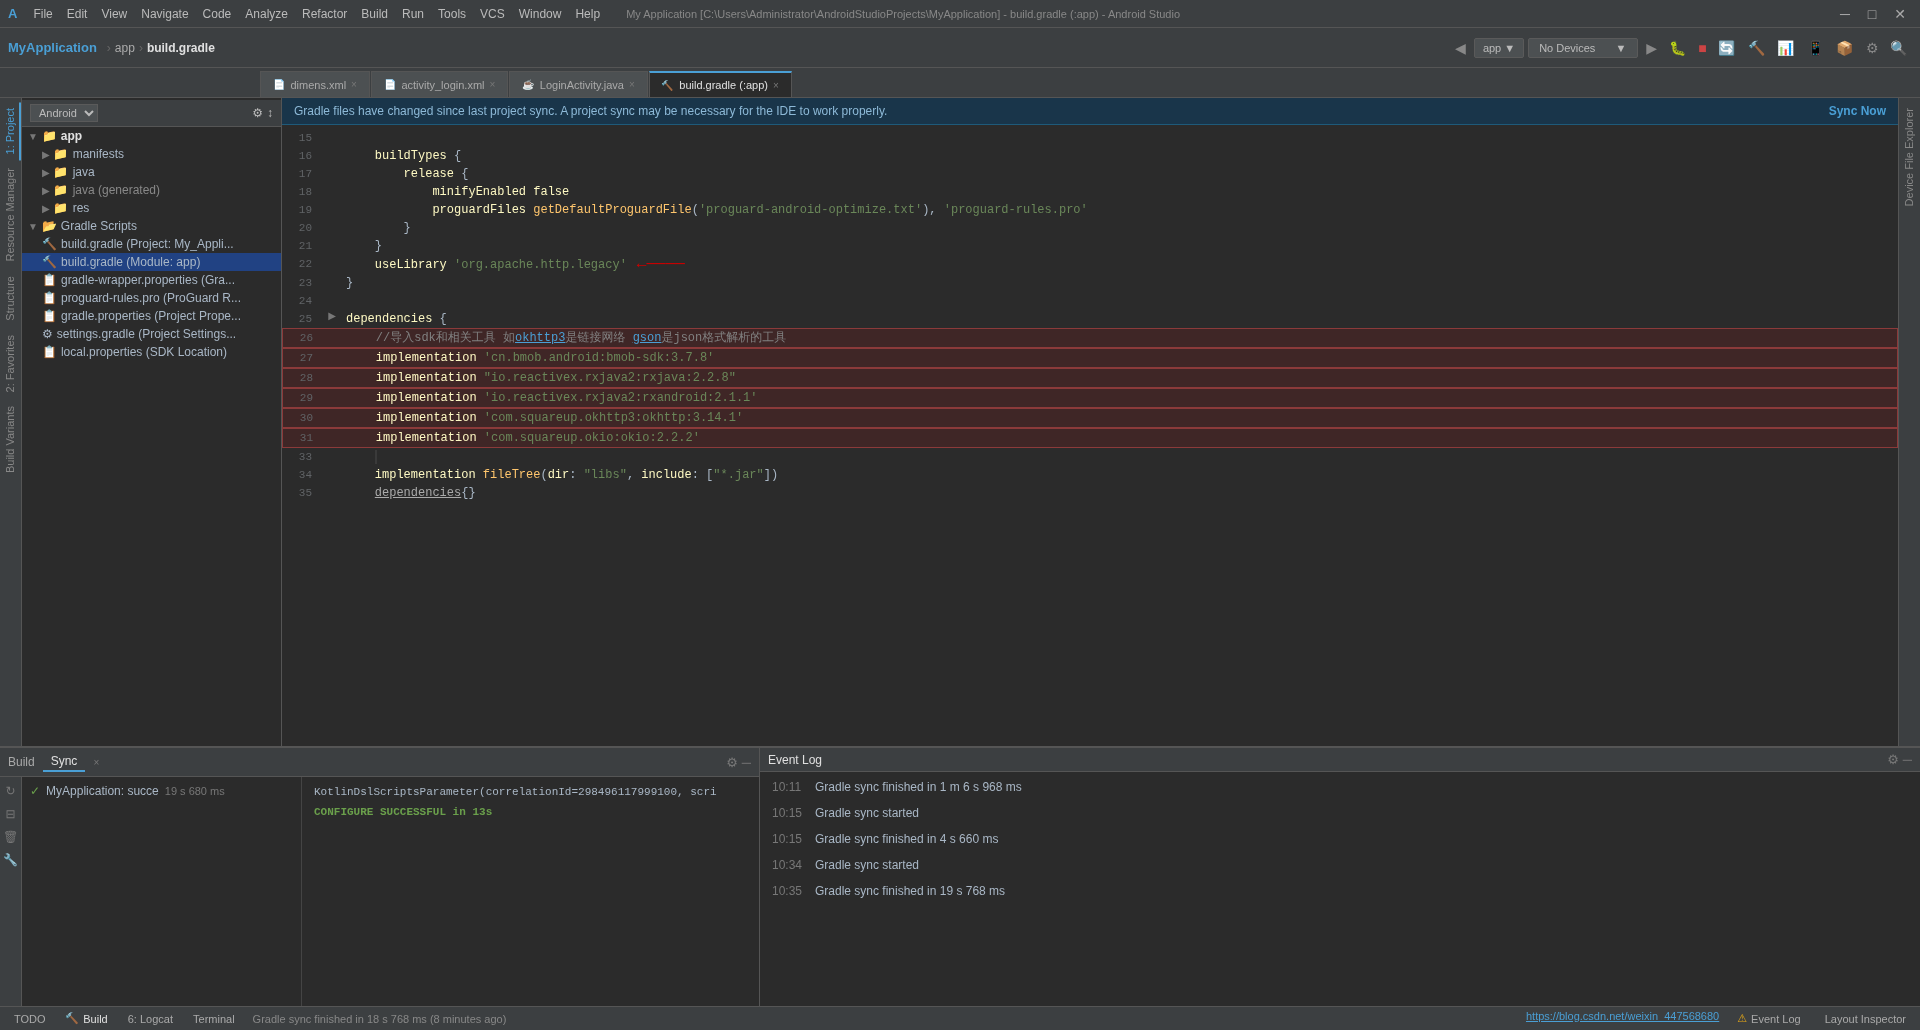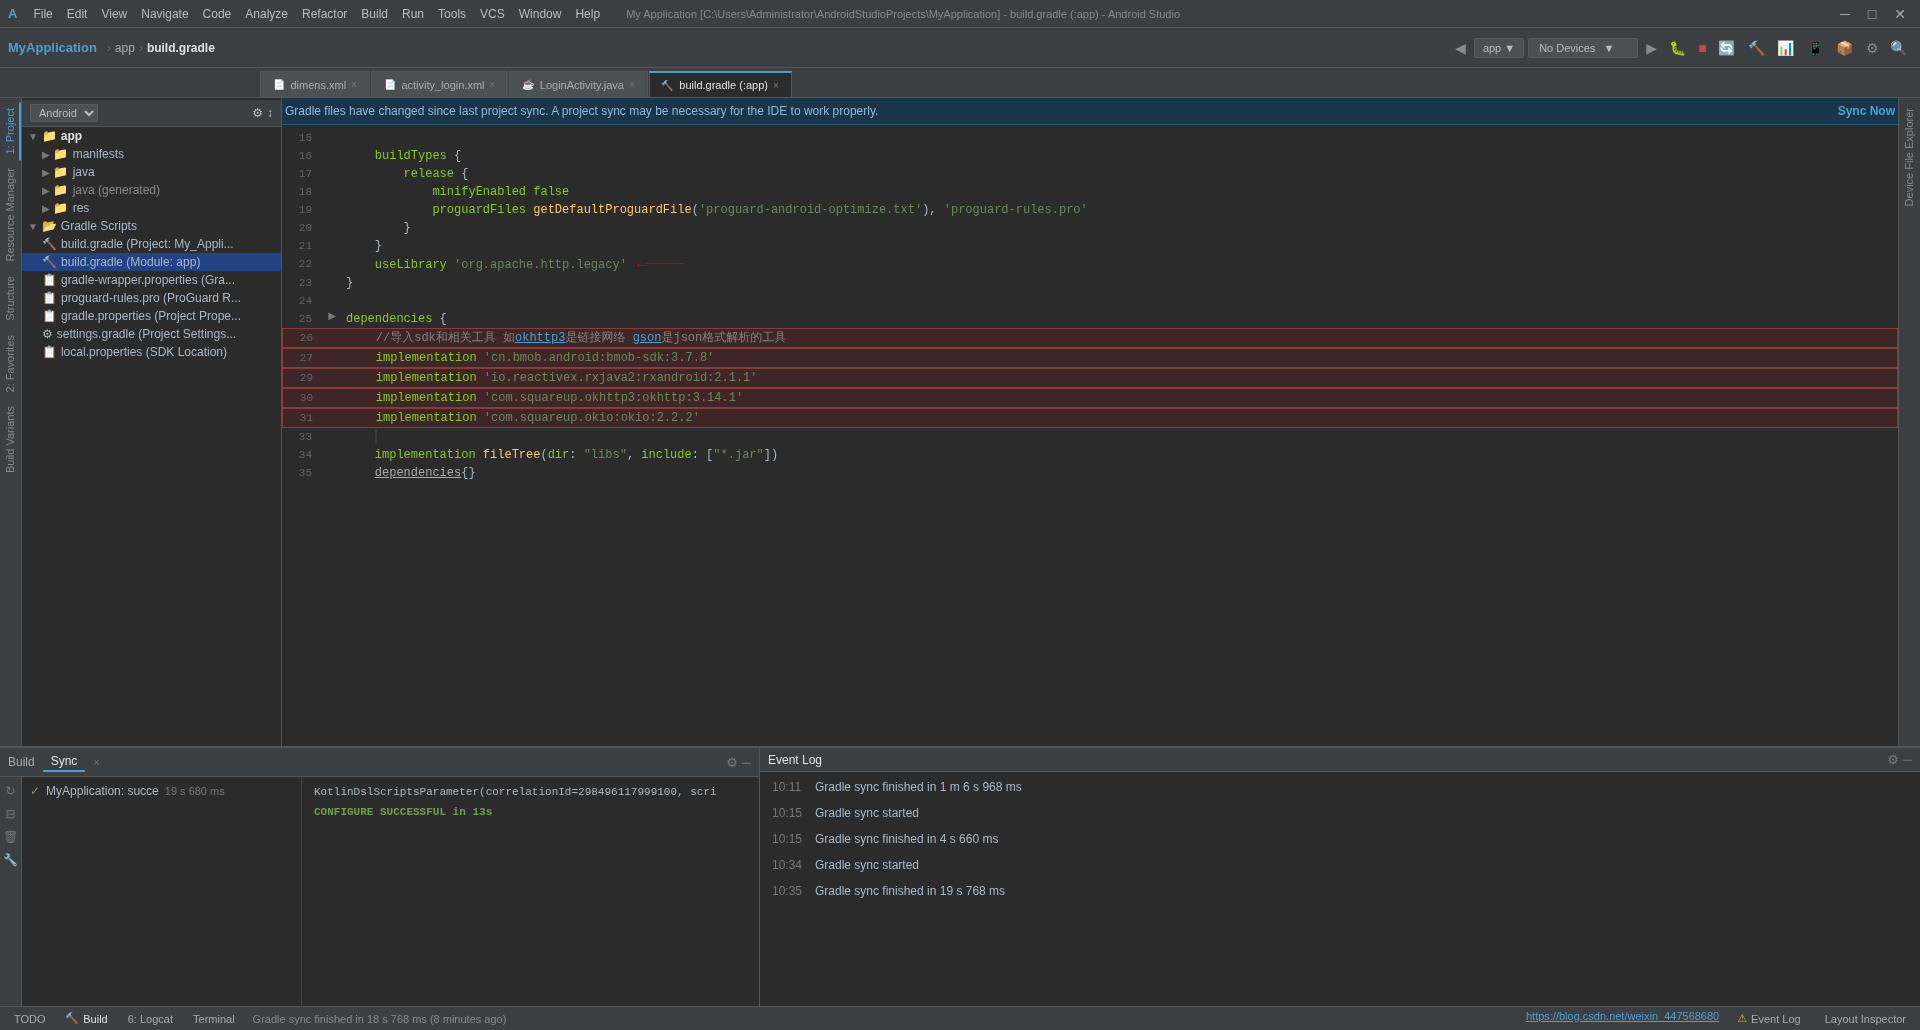--- a/index.html
+++ b/index.html
@@ -99,21 +99,21 @@
     .devices-btn {
       background: #4c5052;
       border: 1px solid #5a5a5a;
       color: #bbb;
       padding: 3px 10px;
       cursor: pointer;
       font-size: 11px;
       border-radius: 2px;
       display: flex;
       align-items: center;
-      gap: 8px;
+      gap: 20px;
       min-width: 110px;
     }
     .run-btn { color: #6a9f4b; font-size: 16px; }
     .icon-btn {
       background: transparent;
       border: none;
       color: #888;
       cursor: pointer;
       padding: 3px 4px;
       font-size: 14px;
@@ -205,21 +205,21 @@
       background: #2b2b2b;
       overflow: hidden;
       display: flex;
       flex-direction: column;
     }
 
     
     .sync-bar {
       background: #19354a;
       color: #8db9d7;
-      padding: 6px 3px;
+      padding: 6px 12px;
       font-size: 12px;
       display: flex;
       align-items: flex-end;
       justify-content: space-between;
       border-bottom: 1px solid #1e5a7a;
       flex-shrink: 0;
     }
     .sync-now-btn {
       color: #4a9fd5;
       cursor: pointer;
@@ -260,21 +260,21 @@
       justify-content: center;
     }
     .line-content {
       flex: 1;
       font-family: 'Courier New', monospace;
       font-size: 12px;
       line-height: 18px;
       white-space: pre;
       padding-left: 4px;
     }
-    .kw { color: #84cc16; }
+    .kw { color: #fef9c3; }
     .str { color: #6a8759; }
     .fn { color: #ffc66d; }
     .cm { color: #808080; }
     .plain { color: #a9b7c6; }
 
     
     .warn-dot {
       width: 12px;
       height: 12px;
       border-radius: 50%;
@@ -745,20 +745,25 @@
         <span class="line-number">26</span>
         <span class="line-gutter"></span>
         <span class="line-content cm">    //导入sdk和相关工具 如<span style="color:#4a9fd5;text-decoration:underline;">okhttp3</span>是链接网络 <span style="color:#4a9fd5;text-decoration:underline;">gson</span>是json格式解析的工具</span>
       </div>
       <div class="code-line highlight-box">
         <span class="line-number">27</span>
         <span class="line-gutter"></span>
         <span class="line-content"><span class="plain">    </span><span class="kw">implementation</span><span class="plain"> </span><span class="str">'cn.bmob.android:bmob-sdk:3.7.8'</span></span>
       </div>
       <div class="code-line highlight-box">
+        <span class="line-number">28</span>
+        <span class="line-gutter"></span>
+        <span class="line-content"><span class="plain">    </span><span class="kw">implementation</span><span class="plain"> </span><span class="str">"io.reactivex.rxjava2:rxjava:2.2.8"</span></span>
+      </div>
+      <div class="code-line highlight-box">
         <span class="line-number">29</span>
         <span class="line-gutter"></span>
         <span class="line-content"><span class="plain">    </span><span class="kw">implementation</span><span class="plain"> </span><span class="str">'io.reactivex.rxjava2:rxandroid:2.1.1'</span></span>
       </div>
       <div class="code-line highlight-box">
         <span class="line-number">30</span>
         <span class="line-gutter"></span>
         <span class="line-content"><span class="plain">    </span><span class="kw">implementation</span><span class="plain"> </span><span class="str">'com.squareup.okhttp3:okhttp:3.14.1'</span></span>
       </div>
       <div class="code-line highlight-box">

